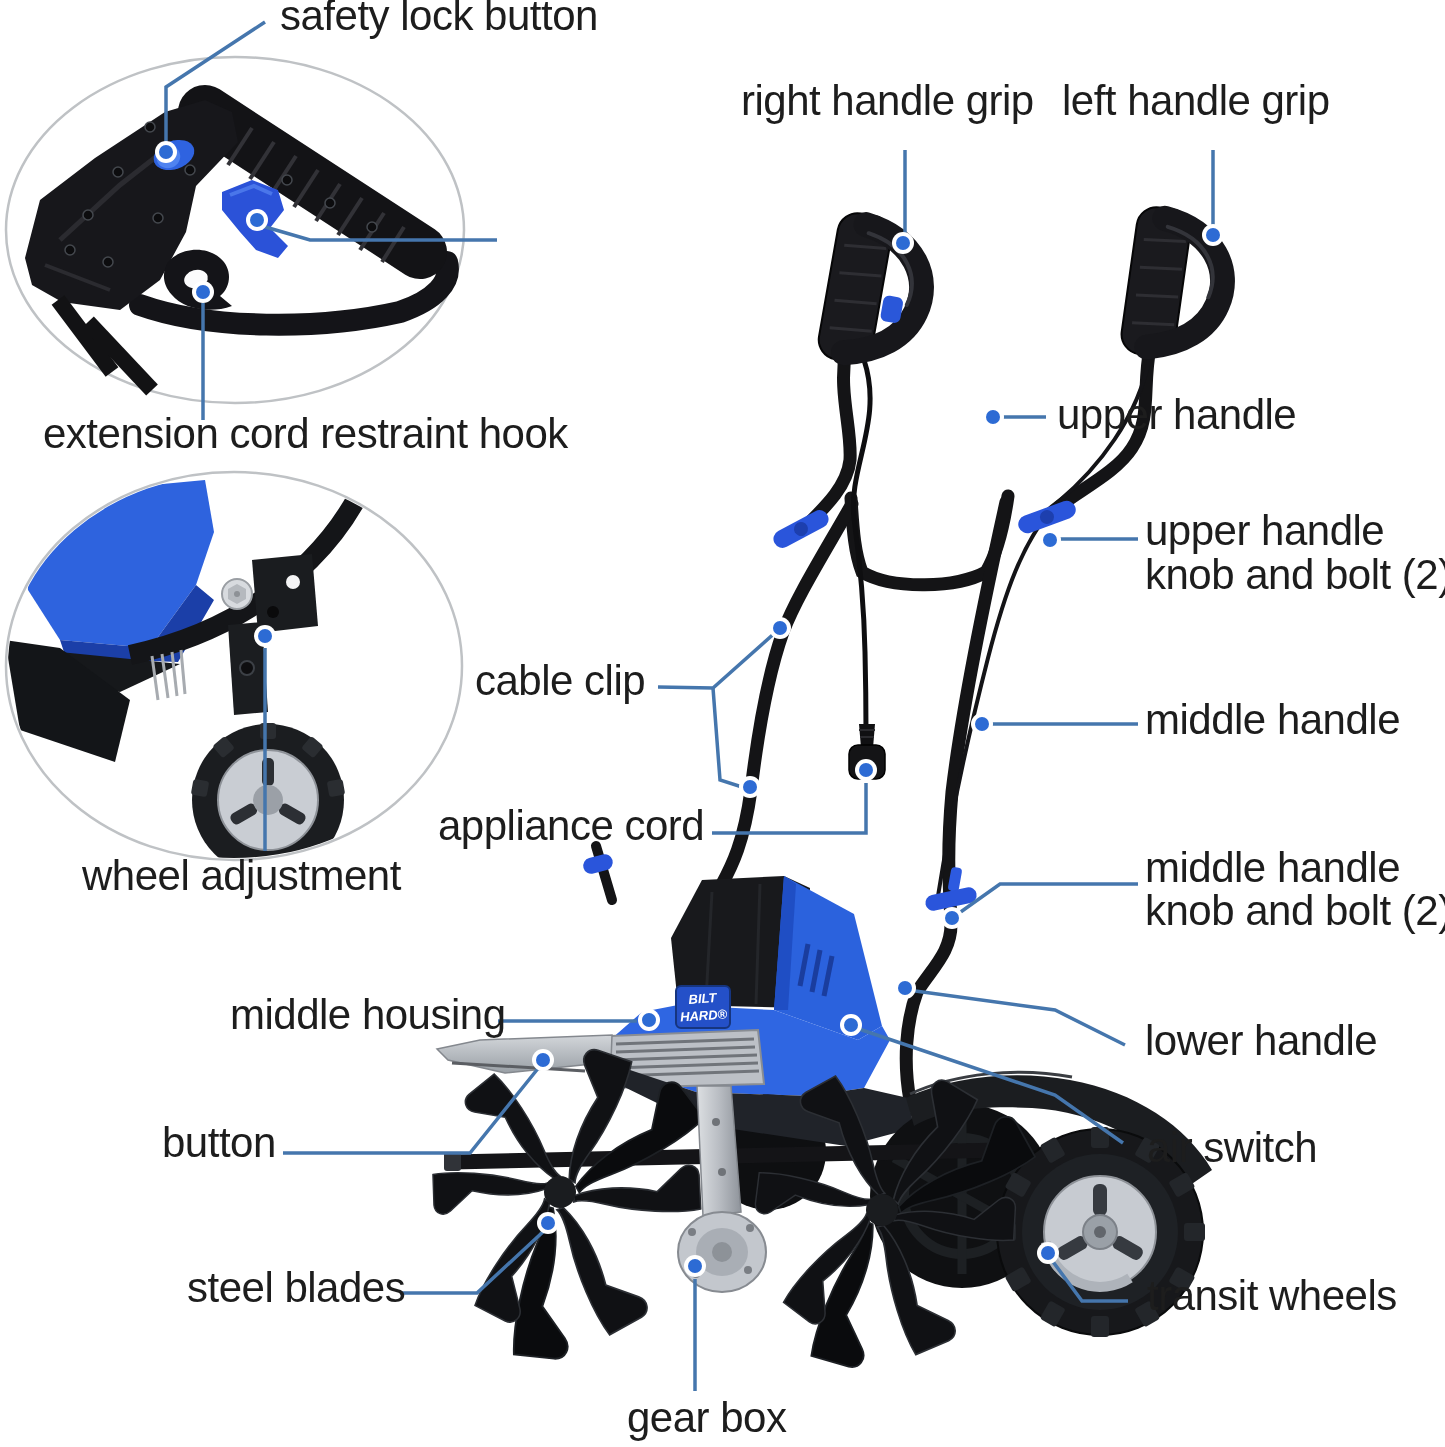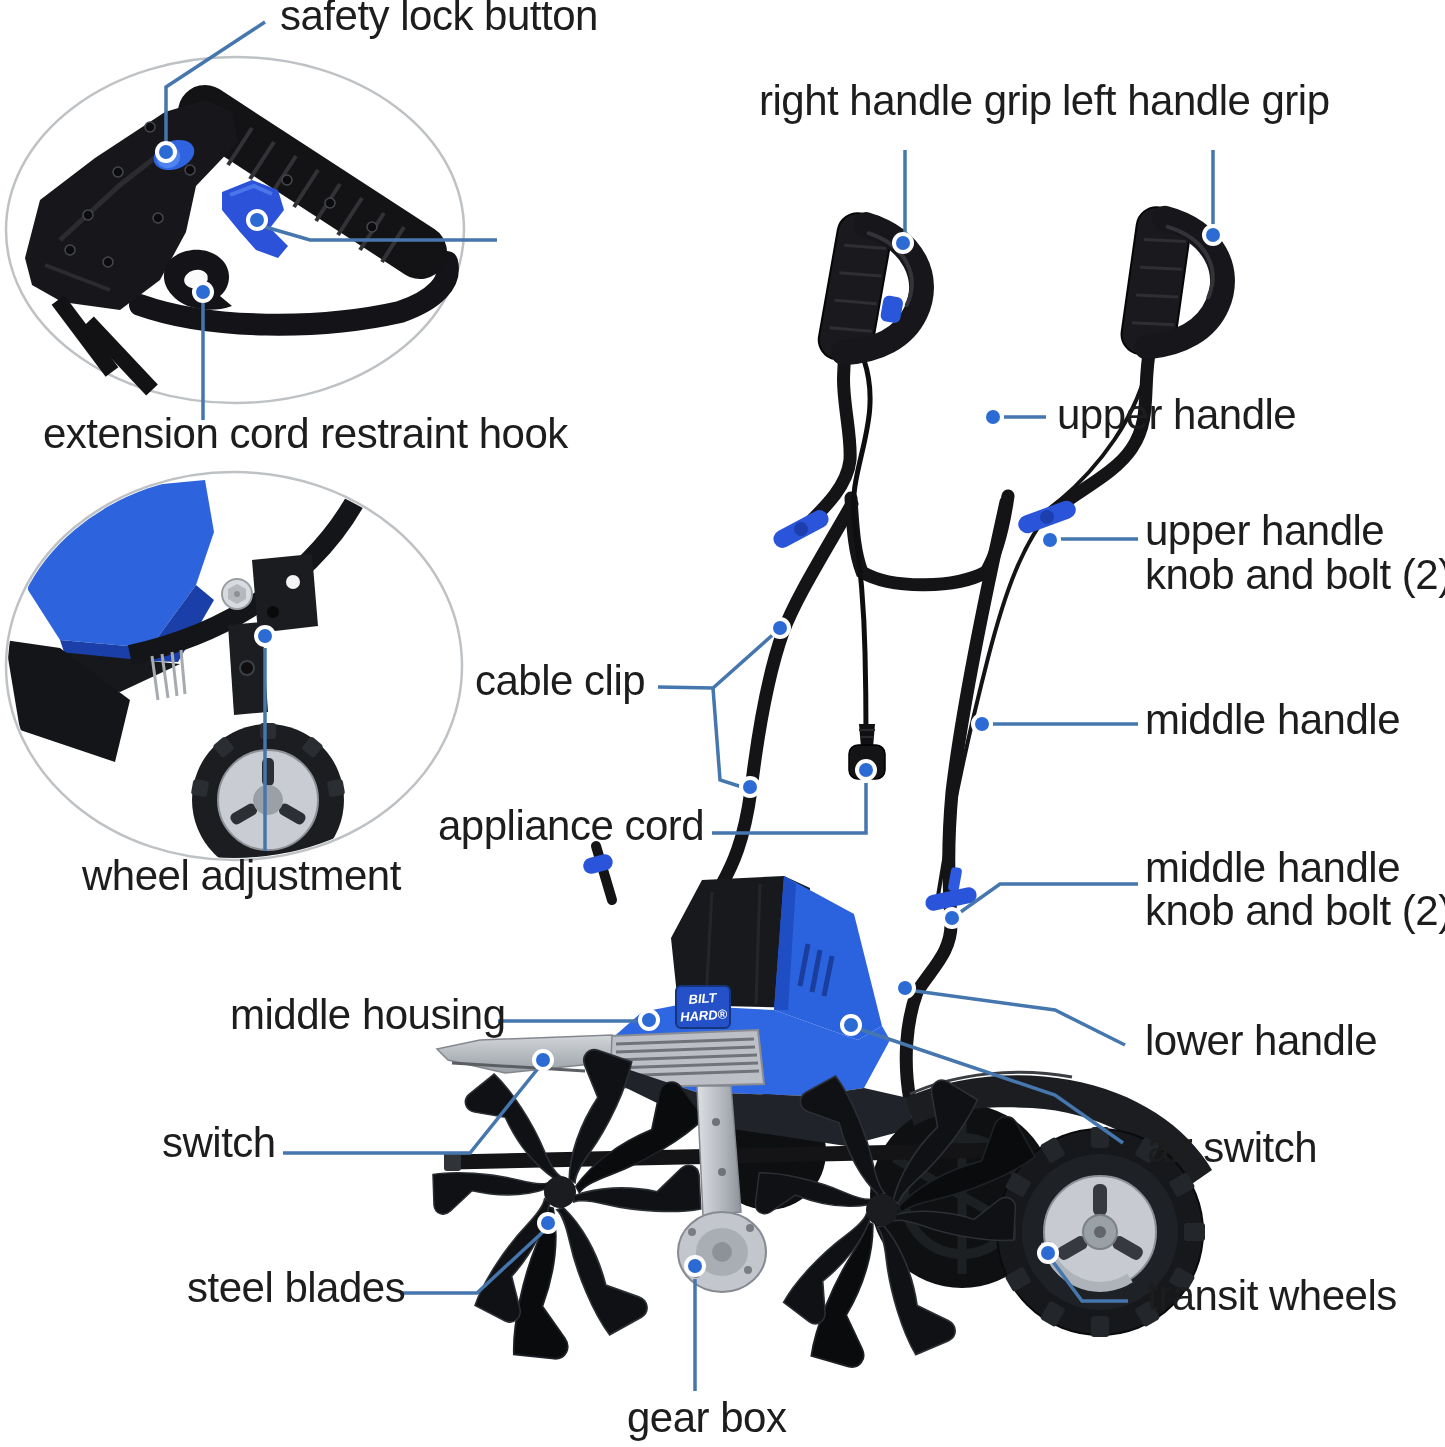--- a/index.html
+++ b/index.html
@@ -363,32 +363,32 @@
     <use href="#dot" x="851" y="1025"></use>
     <use href="#dot" x="905" y="988"></use>
     <use href="#dot" x="548" y="1223"></use>
     <use href="#dot" x="695" y="1266"></use>
     <use href="#dot" x="1048" y="1253"></use>
   </g>
 </svg>
 
   <div class="lbl" style="left:280px;top:-6px">safety lock button</div>
   <div class="lbl" style="left:43px;top:412px">extension cord restraint hook</div>
-  <div class="lbl" style="left:759px;top:79px">right handle grip</div>
+  <div class="lbl" style="left:741px;top:79px">right handle grip</div>
   <div class="lbl" style="left:1062px;top:79px">left handle grip</div>
   <div class="lbl" style="left:1057px;top:393px">upper handle</div>
   <div class="lbl" style="left:1145px;top:509px">upper handle</div>
   <div class="lbl" style="left:1145px;top:553px">knob and bolt (2)</div>
   <div class="lbl" style="left:475px;top:659px">cable clip</div>
   <div class="lbl" style="left:1145px;top:698px">middle handle</div>
   <div class="lbl" style="left:438px;top:804px">appliance cord</div>
   <div class="lbl" style="left:1145px;top:846px">middle handle</div>
   <div class="lbl" style="left:1145px;top:889px">knob and bolt (2)</div>
   <div class="lbl" style="left:82px;top:854px">wheel adjustment</div>
   <div class="lbl" style="left:230px;top:993px">middle housing</div>
   <div class="lbl" style="left:1145px;top:1019px">lower handle</div>
-  <div class="lbl" style="left:162px;top:1121px">switch</div>
+  <div class="lbl" style="left:162px;top:1121px">button</div>
   <div class="lbl" style="left:1147px;top:1126px">air switch</div>
   <div class="lbl" style="left:187px;top:1266px">steel blades</div>
   <div class="lbl" style="left:1147px;top:1274px">transit wheels</div>
   <div class="lbl" style="left:627px;top:1396px">gear box</div>
 
 </div>
 
 </body></html>

